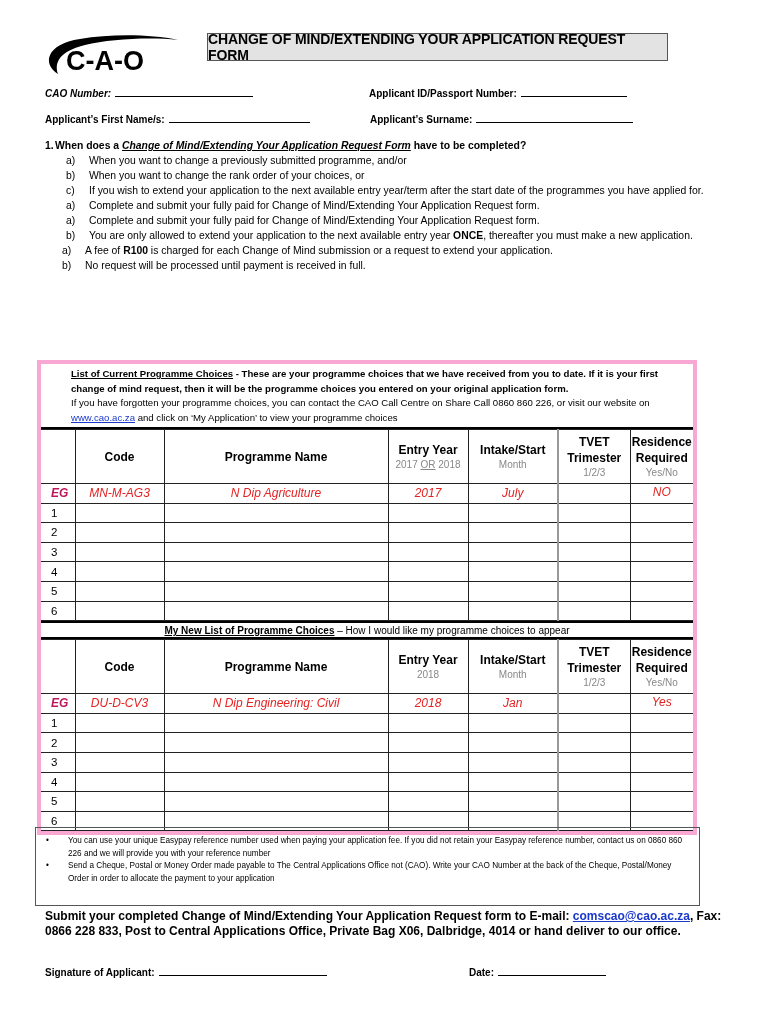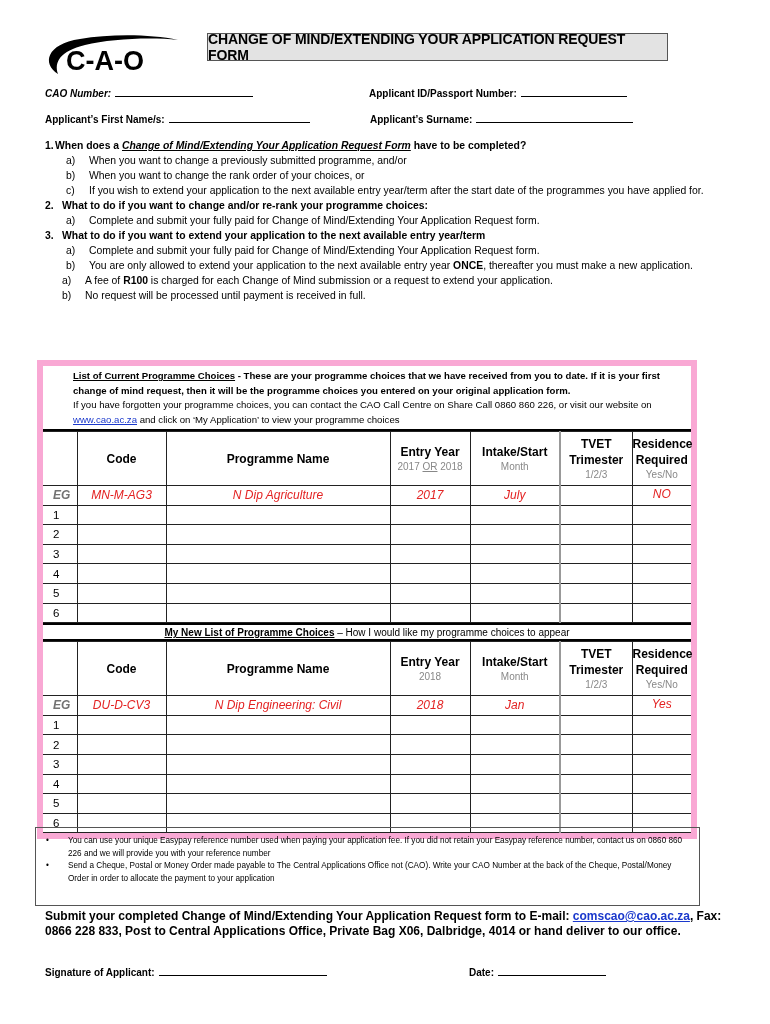--- a/index.html
+++ b/index.html
@@ -20,34 +20,34 @@
   .field .line { display: inline-block; border-bottom: 1px solid #000; height: 10px; margin-left: 4px; }
 
   .instructions { position: absolute; left: 45px; top: 138px; width: 670px; font-size: 10.4px; line-height: 15px; }
   .instructions .q { font-weight: bold; }
   .instructions .q .num { display: inline-block; width: 17px; }
   .instructions .sub { display: flex; padding-left: 21px; }
   .instructions .sub .lbl { width: 23px; flex: none; }
   .instructions .sub .txt { flex: 1; }
   .u-italic { font-style: italic; text-decoration: underline; }
 
-  .tables { position: absolute; left: 37px; top: 360px; width: 660px; border: 6px solid #f9a8d4; }
+  .tables { position: absolute; left: 37px; top: 360px; width: 660px; border: 4px solid #f9a8d4; }
   .info-row { padding: 3px 0 2px 30px; font-size: 9.6px; line-height: 14.5px; border-bottom: 2px solid #000; }
   .info-row .bold { font-weight: bold; }
   .info-row a { color: #1a38cc; text-decoration: underline; }
 
   table.grid { width: 100%; border-collapse: collapse; table-layout: fixed; }
   table.grid td { border: 1px solid #222; font-size: 11.5px; height: 19.6px; text-align: center; vertical-align: middle; }
   table.grid td:first-child { border-left: none; text-align: left; padding-left: 10px; }
   table.grid td:last-child { border-right: none; }
   table.grid tr.head td { height: 54px; font-weight: bold; font-size: 12px; line-height: 16px; }
   table.grid tr.head td .sub { font-weight: normal; color: #888; font-size: 10px; display: block; line-height: 14px; }
   table.grid tr.head td .sub u { text-decoration: underline; }
   table.grid tr.eg td { color: #e32222; font-style: italic; font-size: 12px; }
-  table.grid tr.eg td:first-child { color: #737373; font-weight: bold; }
+  table.grid tr.eg td:first-child { color: #be185d; font-weight: bold; }
   table.grid tr.eg td.res { vertical-align: top; padding-top: 1px; }
   table.grid td.tvet { border-left: 2px solid #999; }
   .sub-head { text-align: center; font-size: 10px; border-top: 2px solid #000; border-bottom: 2px solid #000; padding: 2px 0 1px; }
   .sub-head .bold { font-weight: bold; text-decoration: underline; }
 
   .payment-box { position: absolute; left: 35px; top: 827px; width: 665px; height: 79px; border: 1.5px solid #555; padding: 7px 8px 0 8px; font-size: 8.2px; line-height: 12.5px; }
   .payment-box .ptitle { font-weight: bold; text-decoration: underline; font-size: 10px; margin-bottom: 0; }
   .payment-box .bullet { display: flex; }
   .payment-box .bullet .dot { width: 24px; flex: none; padding-left: 2px; }
 
@@ -98,31 +98,25 @@
     </div>
   <div class="sub">
       <span class="lbl">b)</span>
       <span class="txt">When you want to change the rank order of your choices, or</span>
     </div>
   <div class="sub">
       <span class="lbl">c)</span>
       <span class="txt">If you wish to extend your application to the next available entry year/term after the start date of the programmes you have applied for.</span>
     </div>
 
-  <div class="q">
-    <span class="num">2.</span><span>What to do if you want to change and/or re-rank your programme choices:</span>
-  </div>
   <div class="sub">
       <span class="lbl">a)</span>
       <span class="txt">Complete and submit your fully paid for Change of Mind/Extending Your Application Request form.</span>
     </div>
 
-  <div class="q">
-    <span class="num">3.</span><span>What to do if you want to extend your application to the next available entry year/term</span>
-  </div>
   <div class="sub">
       <span class="lbl">a)</span>
       <span class="txt">Complete and submit your fully paid for Change of Mind/Extending Your Application Request form.</span>
     </div>
   <div class="sub">
       <span class="lbl">b)</span>
       <span class="txt"><span>You are only allowed to extend your application to the next available entry year </span><b>ONCE</b><span>, thereafter you must make a new application.</span></span>
     </div>
 
   <div class="sub" style="padding-left:17px;">

